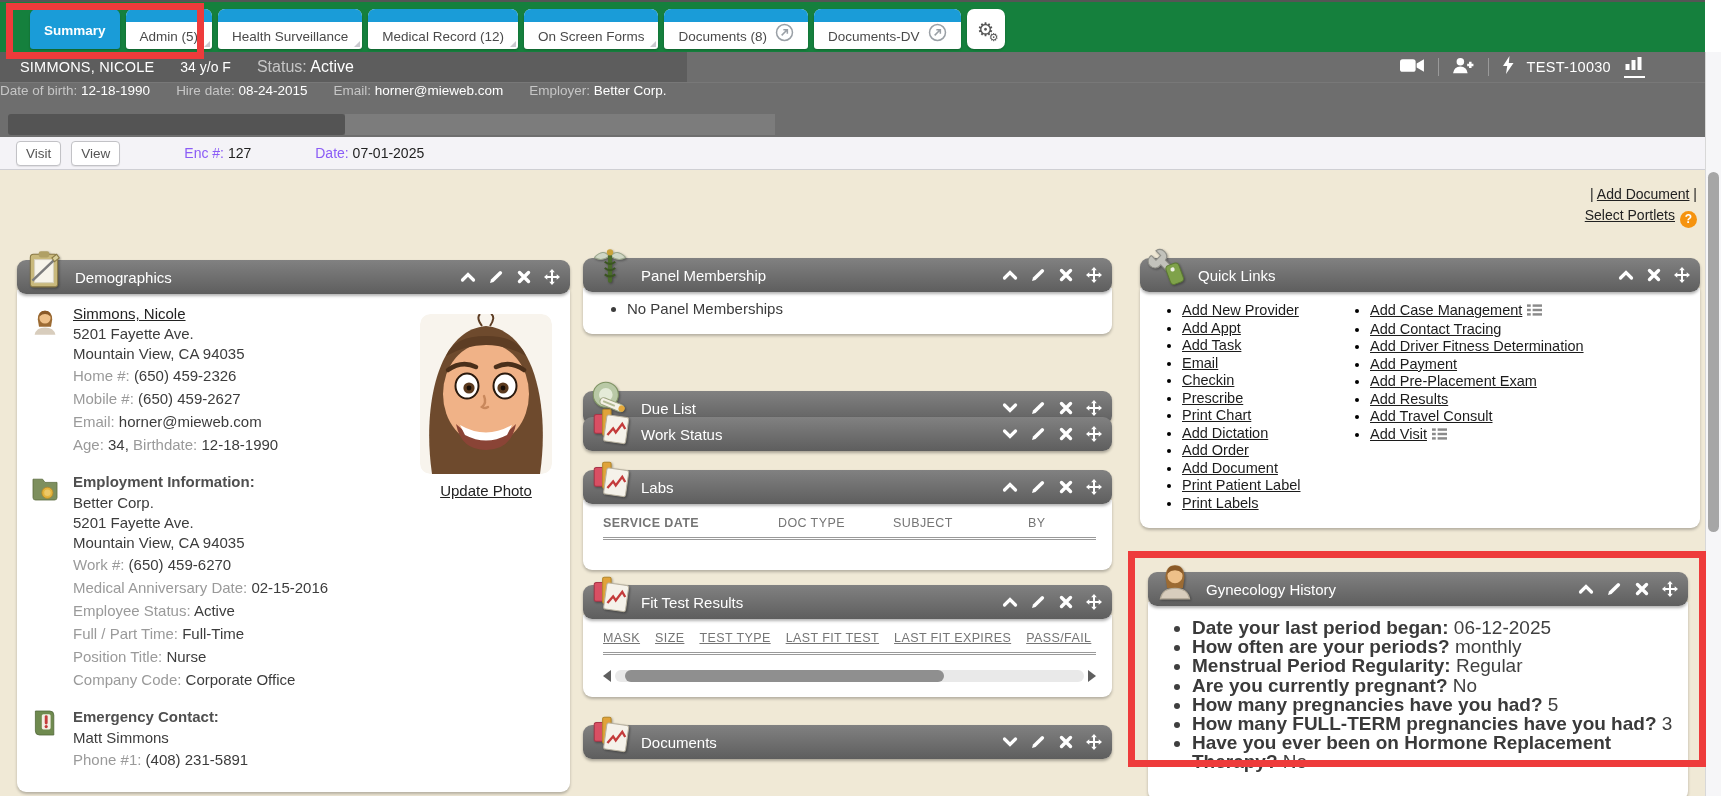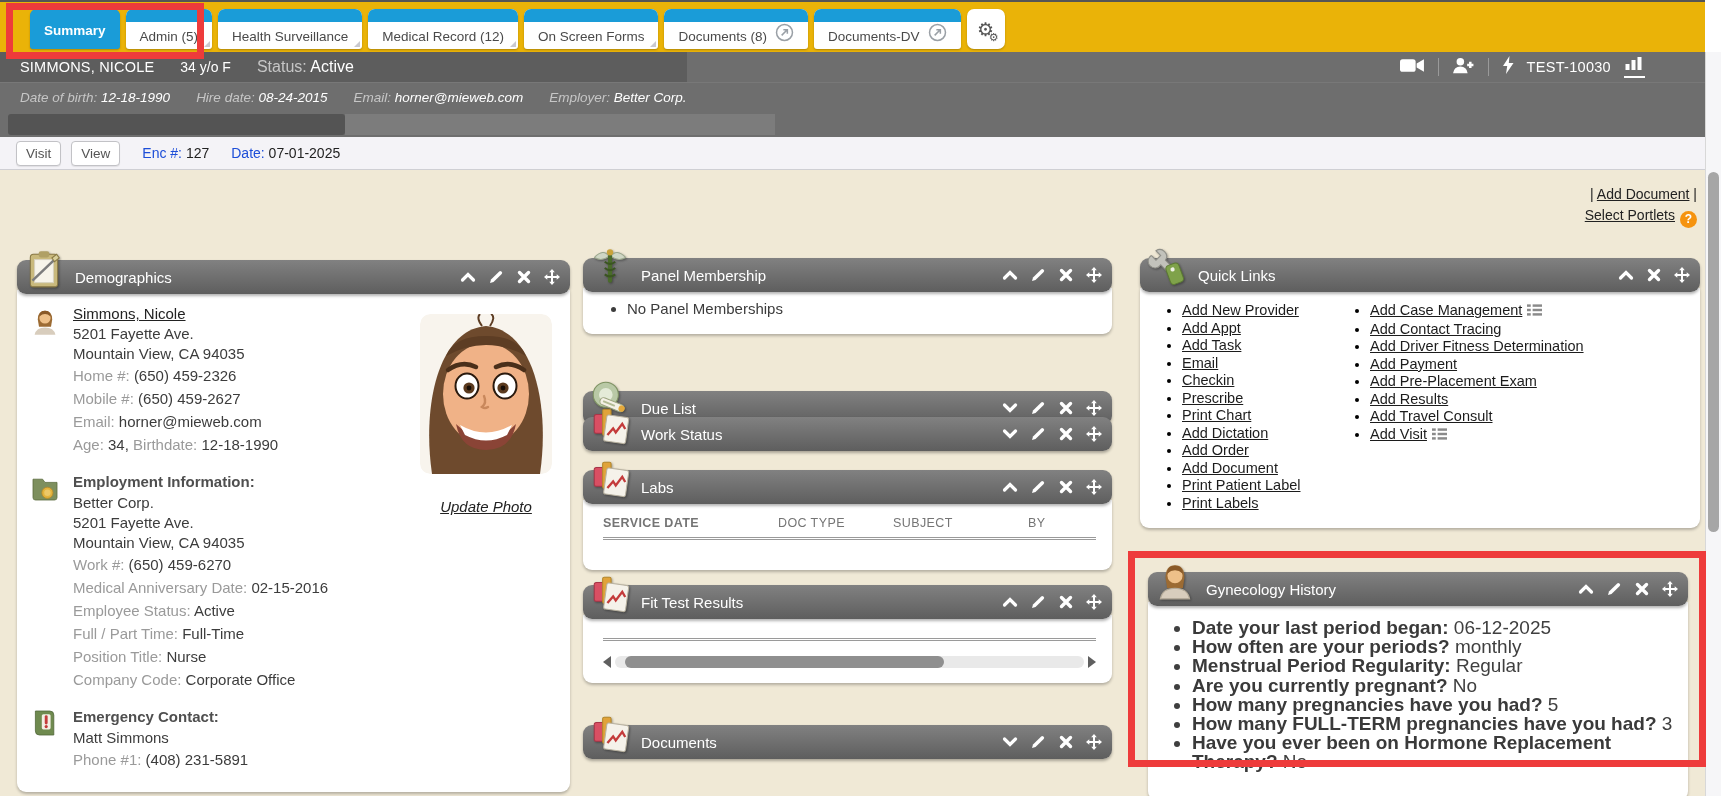--- a/index.html
+++ b/index.html
@@ -1,21 +1,21 @@
 <!DOCTYPE html>
 <html><head>
 <meta charset="utf-8">
 <style>
   * { margin:0; padding:0; box-sizing:border-box; }
   html,body { width:1721px; height:796px; }
   body { font-family:"Liberation Sans", sans-serif; background:#fff; overflow:hidden; position:relative; }
   #app { position:absolute; inset:0; width:1721px; height:796px; overflow:hidden; }
 
   
-  .tabbar { position:absolute; left:0; top:0; width:1705px; height:68px; background:#eab308; border-top:2px solid #555; border-bottom:1px solid #d9d8de; }
+  .tabbar { position:absolute; left:0; top:0; width:1705px; height:68px; background:#15803d; border-top:2px solid #555; border-bottom:1px solid #d9d8de; }
   .tabs { position:absolute; left:30px; top:7px; display:flex; gap:6px; align-items:flex-end; }
   .tab { position:relative; height:40px; background:#fff; border-radius:7px 7px 3px 3px; box-shadow:0 1px 2px rgba(0,0,0,.25); display:flex; align-items:flex-end; padding:0 14px 5px 14px; cursor:pointer; }
   .tab .cap { position:absolute; left:0; top:0; right:0; height:13px; background:#1a9cd8; border-radius:7px 7px 0 0; }
   .tab .lbl { font-size:13.5px; color:#4a4a4a; white-space:nowrap; position:relative; }
   .tab .fold { position:absolute; right:2px; bottom:2px; width:0; height:0; border-left:6px solid transparent; border-bottom:6px solid #c9c9cf; }
   .tab.active { background:#1a9cd8; }
   .tab.active .cap { background:#1a9cd8; }
   .tab.active .lbl { color:#fff; font-weight:bold; padding-bottom:6px; }
   .popout { margin-left:8px; position:relative; top:2px; }
   .gearbtn { position:relative; height:40px; width:38px; background:#fff; border-radius:7px; box-shadow:0 1px 2px rgba(0,0,0,.25); display:flex; align-items:center; justify-content:center; cursor:pointer; }
@@ -26,34 +26,34 @@
   .anno { position:absolute; border:7px solid #ee3b3b; z-index:60; pointer-events:none; }
 
   
   .phead { position:absolute; left:0; top:52px; width:1705px; height:85px; background:#6e6e6e; color:#fff; }
   .phead .row1 { position:absolute; left:0; top:0; width:100%; height:30px; }
   .phead .nameblock { position:absolute; left:0; top:0; width:687px; height:30px; background:#5d5d5d; display:flex; align-items:center; padding-left:20px; gap:26px; }
   .phead .pname { font-size:14.5px; letter-spacing:.2px; }
   .phead .agesex { font-size:14px; }
   .phead .lab { color:#c6c6c6; }
   .phead .val { color:#fff; }
-  .phead .row2 { position:absolute; left:0; top:30px; width:100%; height:30px; display:flex; align-items:center; padding-left:20px; gap:26px; font-size:13.5px; border-top:1px solid #787878;font-style:italic; }
+  .phead .row2 { position:absolute; left:0; top:30px; width:100%; height:30px; display:flex; gap:26px; font-size:13.5px; border-top:1px solid #787878; }
   .phead .row3 { position:absolute; left:0; top:60px; width:100%; height:25px; }
   .phead .r3light { position:absolute; left:345px; top:2px; width:430px; height:21px; background:#7c7c7c; }
   .phead .r3thumb { position:absolute; left:8px; top:2px; width:337px; height:21px; background:#545454; border-radius:3px; }
   .ph-icons { position:absolute; right:60px; top:0; height:30px; display:flex; align-items:center; gap:13px; }
   .ph-div { width:1px; height:18px; background:#9a9a9a; }
   .chartid { font-size:14.5px; color:#fff; letter-spacing:.3px; }
   .chart-ico { border-bottom:2px solid #fff; padding-bottom:1px; }
 
   
   .encbar { position:absolute; left:0; top:137px; width:1705px; height:33px; background:#f4f3f7; border-bottom:1px solid #cfcfd4; display:flex; align-items:center; padding-left:16px; gap:10px; }
   .btn { background:#fff; border:1px solid #c2c2c6; border-radius:4px; color:#555; font-size:13.5px; padding:4px 9px; cursor:pointer; box-shadow:0 1px 1px rgba(0,0,0,.08); }
   .enc-text { font-size:14px; margin-left:12px; }
-  .enc-text .lab { color:#1d4ed8; }
+  .enc-text .lab { color:#8b5cf6;margin-left:42px; }
   .enc-text .val { color:#222; }
 
   
   .content { position:absolute; left:0; top:170px; width:1705px; height:626px; background:#f0e9d6; }
   .toplinks { position:absolute; right:8px; top:14px; text-align:right; font-size:14px; color:#222; line-height:21px; }
   .toplinks a { color:#222; text-decoration:underline; cursor:pointer; }
   .help { display:inline-block; width:17px; height:17px; border-radius:50%; background:#f5930f; color:#fff; font-weight:bold; font-size:12px; text-align:center; line-height:17px; vertical-align:-3px; margin-left:5px; }
 
   
   .portlet { position:absolute; }
@@ -282,21 +282,21 @@
               <circle cx="49" cy="74" r="5.6" fill="#5b3a1e"></circle>
                 <circle cx="49" cy="74" r="2.4" fill="#160d06"></circle>
               <ellipse cx="85" cy="72" rx="11.5" ry="12.5" fill="#fff" stroke="#2a1a0e" stroke-width="2"></ellipse>
               <circle cx="83" cy="74" r="5.6" fill="#5b3a1e"></circle>
                 <circle cx="83" cy="74" r="2.4" fill="#160d06"></circle>
               <path d="M64 82 q3 7 -2 11 q3 2 6 0" stroke="#c9885c" stroke-width="2.4" fill="none" stroke-linecap="round"></path>
               <path d="M36 110 q30 30 60 0 q-5 26 -30 26 t-30 -26z" fill="#8a4436"></path>
               <path d="M40 111 q26 15 52 0 l-5 10 q-21 11 -42 0z" fill="#fff"></path>
             </svg>
           </span>
-          <a style="display:inline-block; margin-top:24px;font-style:italic;">Update Photo</a>
+          <a style="display:inline-block; margin-top:8px;">Update Photo</a>
         </div>
 
         <div class="sect">
           <span class="s-icon">
             <svg viewBox="0 0 40 40" width="32" height="32">
                 <path d="M11 17 q0 -11 9 -11 q9 0 9 11 l-1.5 9 h-15z" fill="#9c6b33"></path>
                 <circle cx="20" cy="15" r="7" fill="#eec089"></circle>
                 <path d="M13 13 q7 -6 14 0 q0 -7 -7 -7 t-7 7" fill="#8a5a28"></path>
                 <path d="M7 36 q2 -9 13 -9 q11 0 13 9z" fill="#d8cdbd"></path>
               </svg>
@@ -584,20 +584,28 @@
                   <path d="M0 8 L3.3 5.2 V10.8Z"></path>
                   <path d="M16 8 L12.7 10.8 V5.2Z"></path>
                   <rect x="7" y="2.8" width="2" height="10.4"></rect>
                   <rect x="2.8" y="7" width="10.4" height="2"></rect>
                 </g>
               </svg>
             </span>
         </span>
       </div>
       <div class="p-bd tbl-bd">
+        <div class="tbl-head" style="gap:15px;">
+          <span class="linkish">MASK</span>
+          <span class="linkish">SIZE</span>
+          <span class="linkish">TEST TYPE</span>
+          <span class="linkish">LAST FIT TEST</span>
+          <span class="linkish">LAST FIT EXPIRES</span>
+          <span class="linkish">PASS/FAIL</span>
+        </div>
         <div class="dbl"></div>
         <div class="hscroll">
           <span class="tri-l"></span>
           <span class="htrack">
               <span class="hthumb"></span>
             </span>
           <span class="tri-r"></span>
         </div>
       </div>
     </div>

